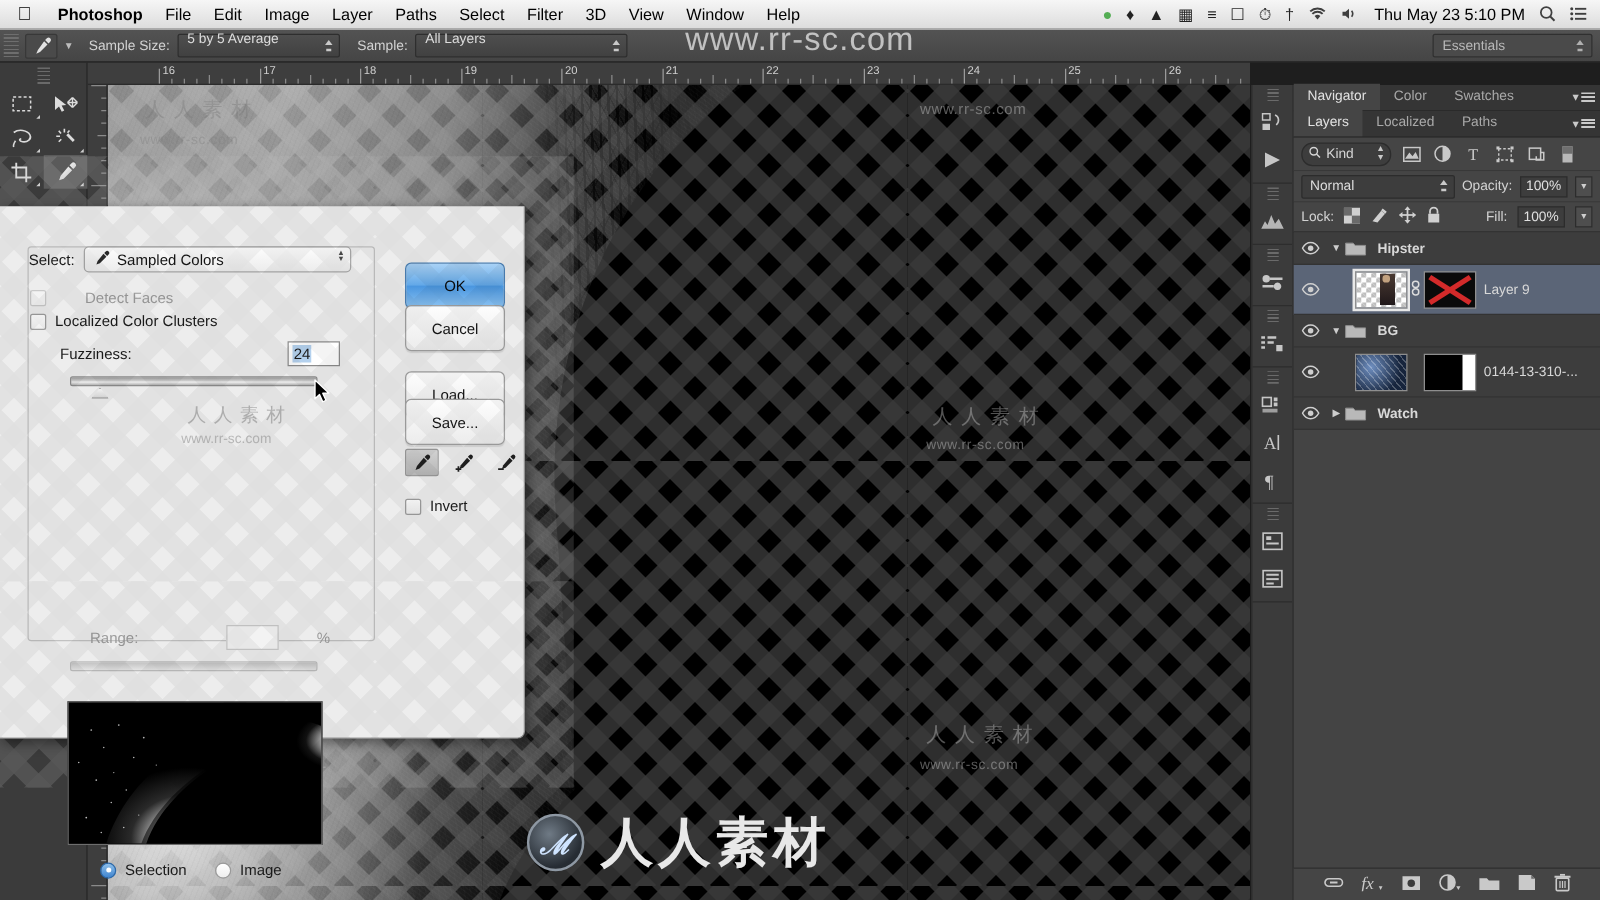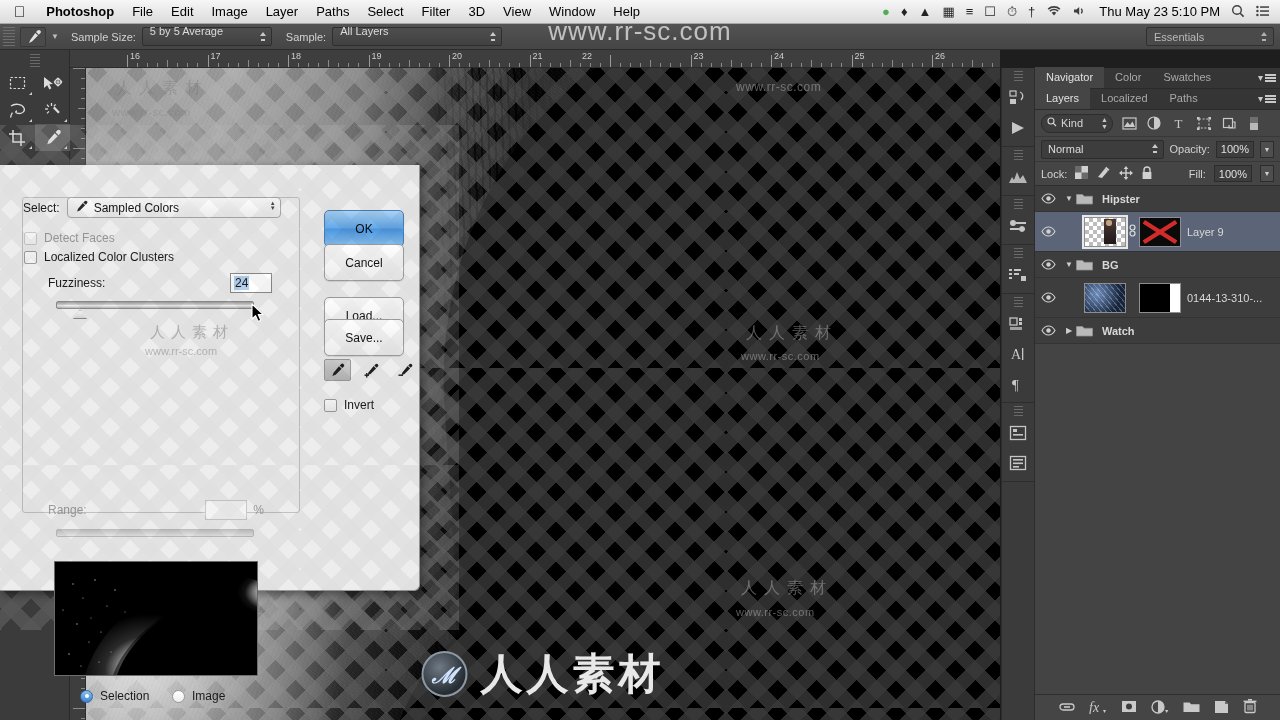--- a/index.html
+++ b/index.html
@@ -255,21 +255,21 @@
   .dlg-title{
     height:22px; line-height:22px; text-align:center; font-size:13px;
     background:linear-gradient(to bottom,#e2e2e2,#cfcfcf);
     border-bottom:1px solid #aaa; color:#1d1d1d;
   }
   .fieldset{
     position:absolute; left:22px; top:32px; width:278px; height:316px;
     border:1px solid #c2c2c2; border-radius:3px;
   }
   .lbl{ font-size:12px; color:#1a1a1a; }
-  .lbl.dim{ color:#9b9b9b; }
+  .lbl.dim{ color:#9b9b9b;margin-left:24px; }
   .mac-select{
     height:21px; background:linear-gradient(to bottom,#fdfdfd,#ececec);
     border:1px solid #a9a9a9; border-radius:4px;
     display:flex; align-items:center; gap:6px; padding:0 20px 0 7px;
     position:relative; font-size:12px; color:#141414;
   }
   .mac-select .stepper{
     position:absolute; right:4px; top:50%; margin-top:-7px;
     display:flex; flex-direction:column; align-items:center; gap:2px;
     color:#4a4a4a; font-size:6px; line-height:5px;
@@ -511,21 +511,21 @@
       <div class="rtick" style="left: 459.5px; height: 12px;"></div>
       <div class="rnum" style="left: 462.5px;">21</div>
       <div class="rtick" style="left: 469.562px; height: 4px; background: rgb(138, 138, 138);"></div>
       <div class="rtick" style="left: 479.625px; height: 4px; background: rgb(138, 138, 138);"></div>
       <div class="rtick" style="left: 489.688px; height: 4px; background: rgb(138, 138, 138);"></div>
       <div class="rtick" style="left: 499.75px; height: 7px; background: rgb(138, 138, 138);"></div>
       <div class="rtick" style="left: 509.812px; height: 4px; background: rgb(138, 138, 138);"></div>
       <div class="rtick" style="left: 519.875px; height: 4px; background: rgb(138, 138, 138);"></div>
       <div class="rtick" style="left: 529.938px; height: 4px; background: rgb(138, 138, 138);"></div>
       <div class="rtick" style="left: 540px; height: 12px;"></div>
-      <div class="rnum" style="left: 512px;">22</div>
+      <div class="rnum" style="left: 543px;">22</div>
       <div class="rtick" style="left: 550.062px; height: 4px; background: rgb(138, 138, 138);"></div>
       <div class="rtick" style="left: 560.125px; height: 4px; background: rgb(138, 138, 138);"></div>
       <div class="rtick" style="left: 570.188px; height: 4px; background: rgb(138, 138, 138);"></div>
       <div class="rtick" style="left: 580.25px; height: 7px; background: rgb(138, 138, 138);"></div>
       <div class="rtick" style="left: 590.312px; height: 4px; background: rgb(138, 138, 138);"></div>
       <div class="rtick" style="left: 600.375px; height: 4px; background: rgb(138, 138, 138);"></div>
       <div class="rtick" style="left: 610.438px; height: 4px; background: rgb(138, 138, 138);"></div>
       <div class="rtick" style="left: 620.5px; height: 12px;"></div>
       <div class="rnum" style="left: 623.5px;">23</div>
       <div class="rtick" style="left: 630.562px; height: 4px; background: rgb(138, 138, 138);"></div>

